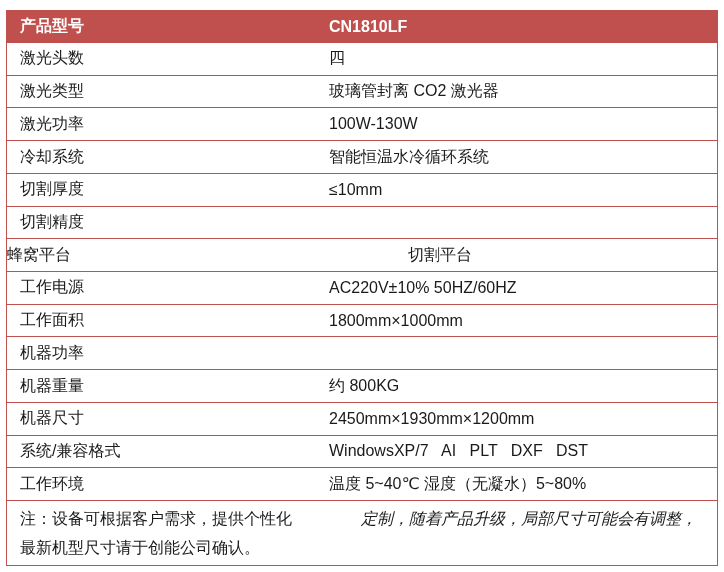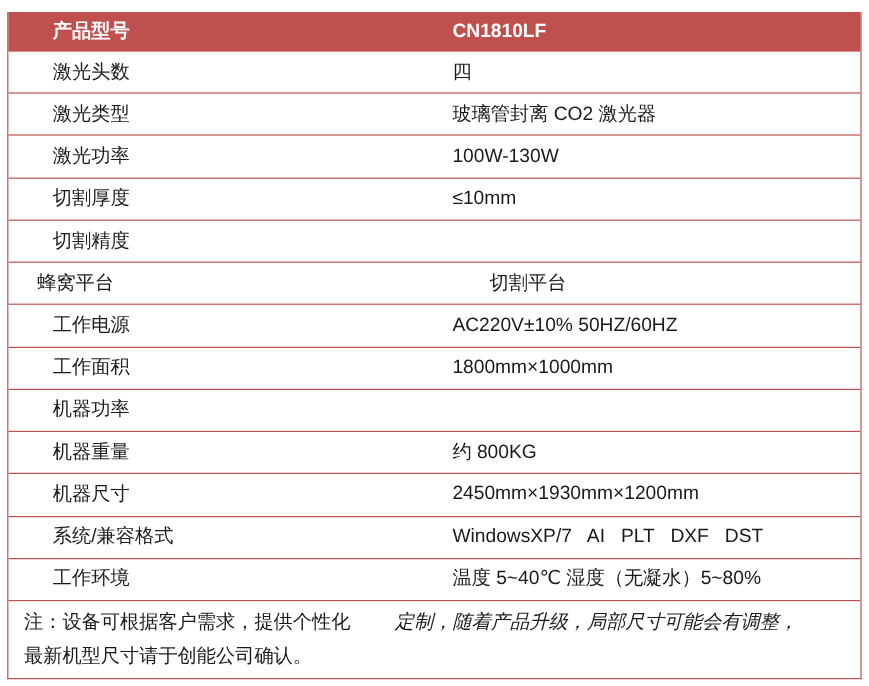--- a/index.html
+++ b/index.html
@@ -20,36 +20,36 @@
     border-left:1px solid var(--border);
     border-right:1px solid var(--border);
     border-bottom:1px solid var(--border);
     display:flex;flex-direction:column;
   }
   .header-row{
     height:33px;flex:0 0 33px;background:var(--header-bg);
     display:flex;align-items:center;
     color:var(--header-text);font-weight:bold;font-size:16px;
   }
-  .cell{white-space:pre-wrap;margin-left:24px;}
+  .cell{white-space:pre-wrap;}
   .cell.label{
     width:322px;flex:0 0 322px;padding-left:13px;
   }
   .cell.value{flex:1;padding-right:18px;}
   .rows{flex:1 1 auto;display:flex;flex-direction:column;}
   .row{
     flex:1 1 auto;display:flex;align-items:center;
     border-bottom:1px solid var(--border);
     font-size:16px;
   }
   .note-row{
     flex:0 0 64px;padding:3px 13px 0 13px;
     font-size:16px;line-height:29px;
   }
-  .note-line1{display:flex;}
+  .note-line1{display:flex;gap:32px;}
   .note-a{width:309px;flex:0 0 309px;white-space:pre-wrap;}
   .note-b{flex:1;white-space:pre-wrap;font-style:italic;}
 </style>
 </head>
 <body>
 
 <div class="spec-table">
 
   <div class="header-row">
     <div class="cell label">产品型号</div>
@@ -65,20 +65,24 @@
   <div class="row">
     <div class="cell label">激光类型</div>
     <div class="cell value">玻璃管封离 CO2 激光器</div>
   </div>
 
   <div class="row">
     <div class="cell label">激光功率</div>
     <div class="cell value">100W-130W</div>
   </div>
 
+  <div class="row">
+    <div class="cell label">冷却系统</div>
+    <div class="cell value">智能恒温水冷循环系统</div>
+  </div>
 
   <div class="row">
     <div class="cell label">切割厚度</div>
     <div class="cell value">≤10mm</div>
   </div>
 
   <div class="row">
     <div class="cell label">切割精度</div>
   </div>
 

